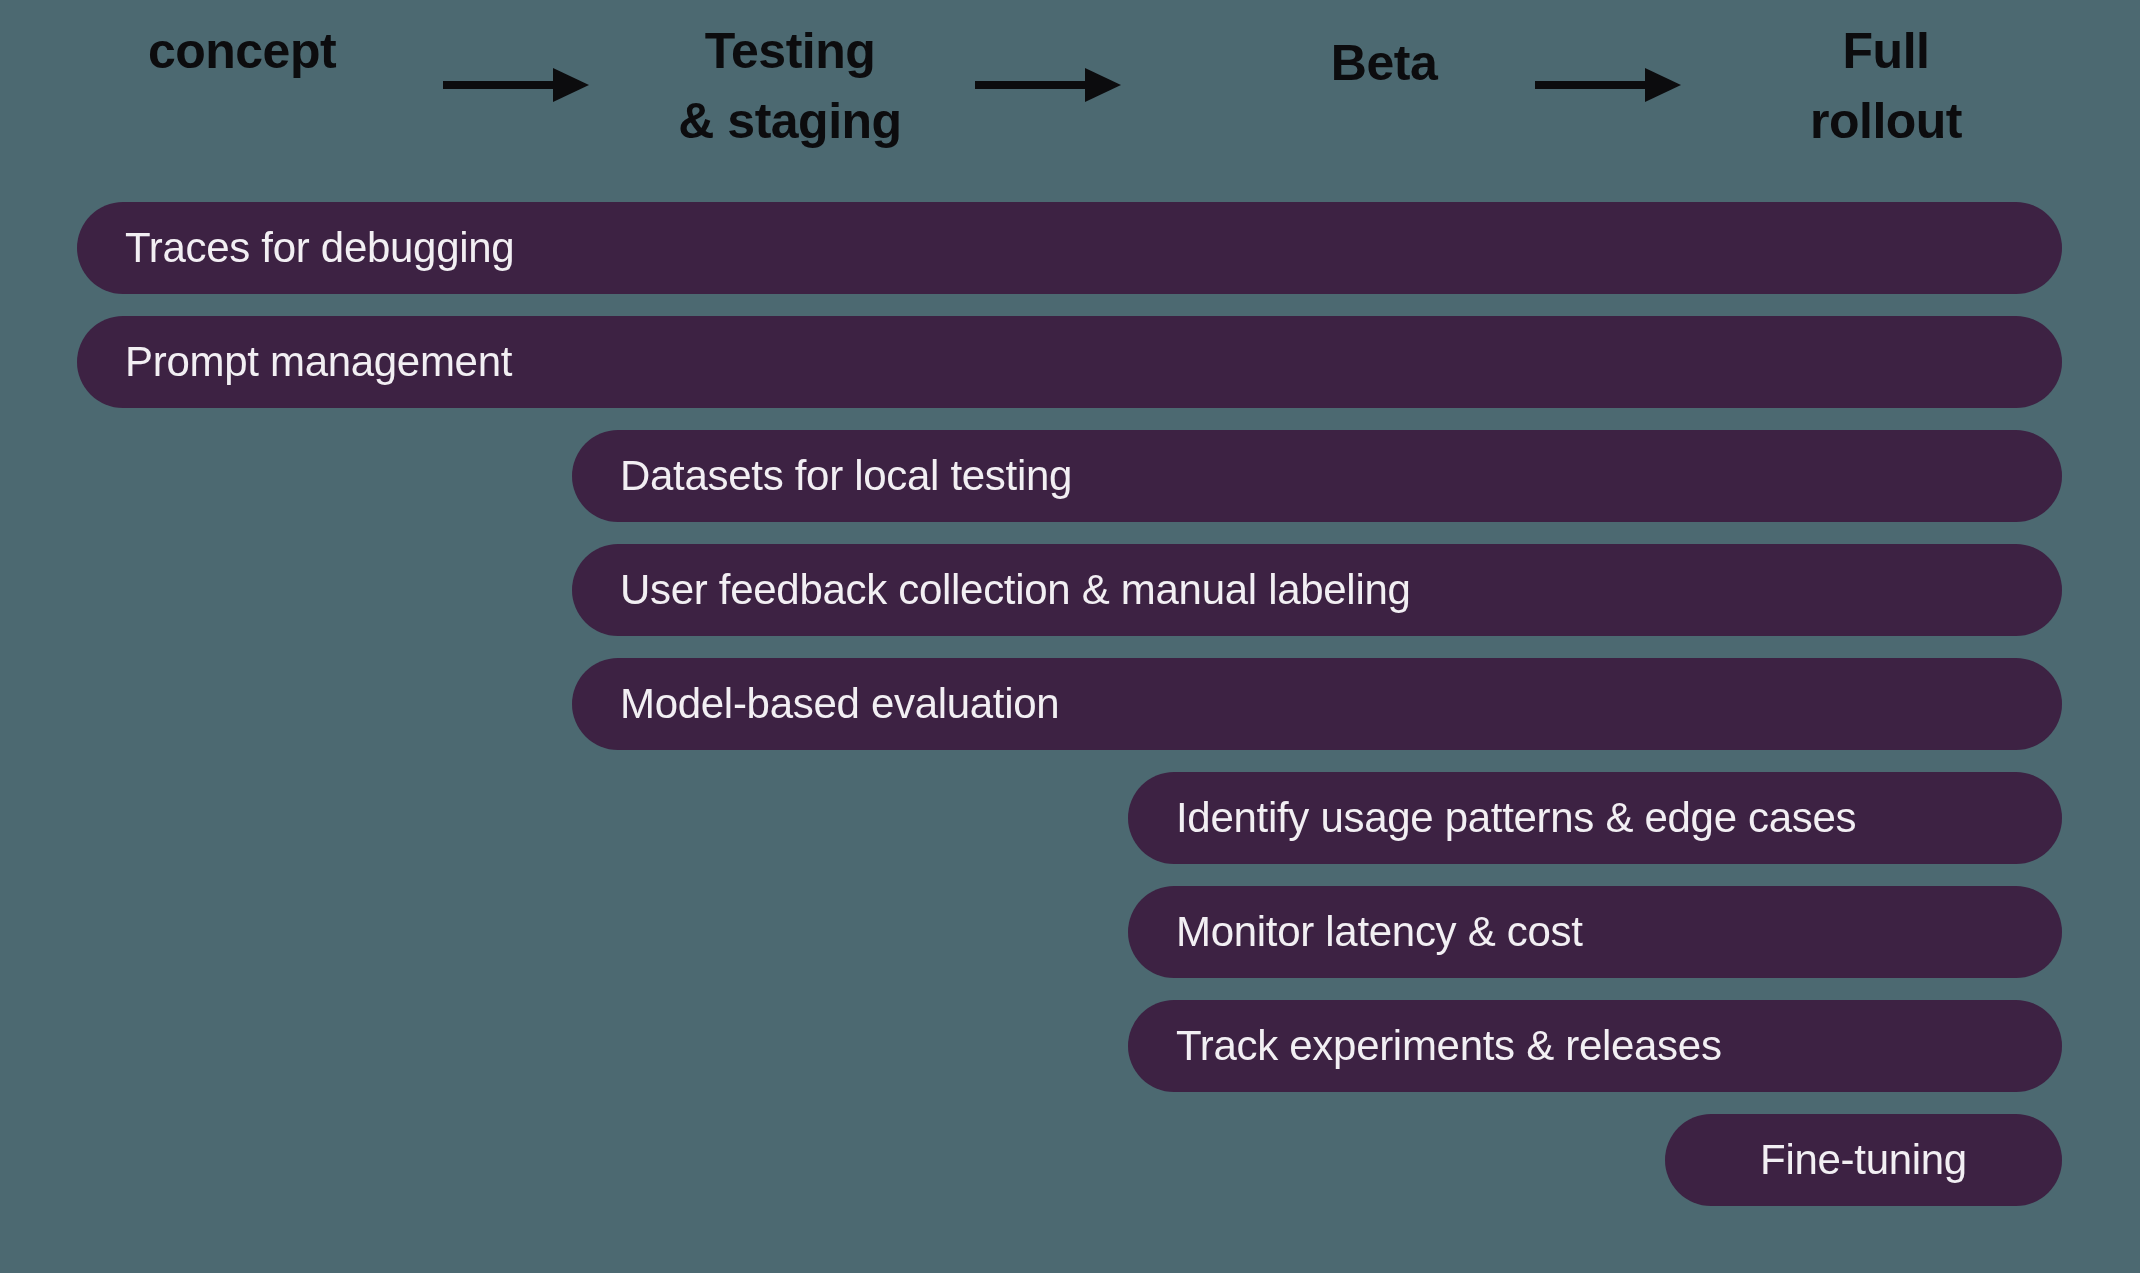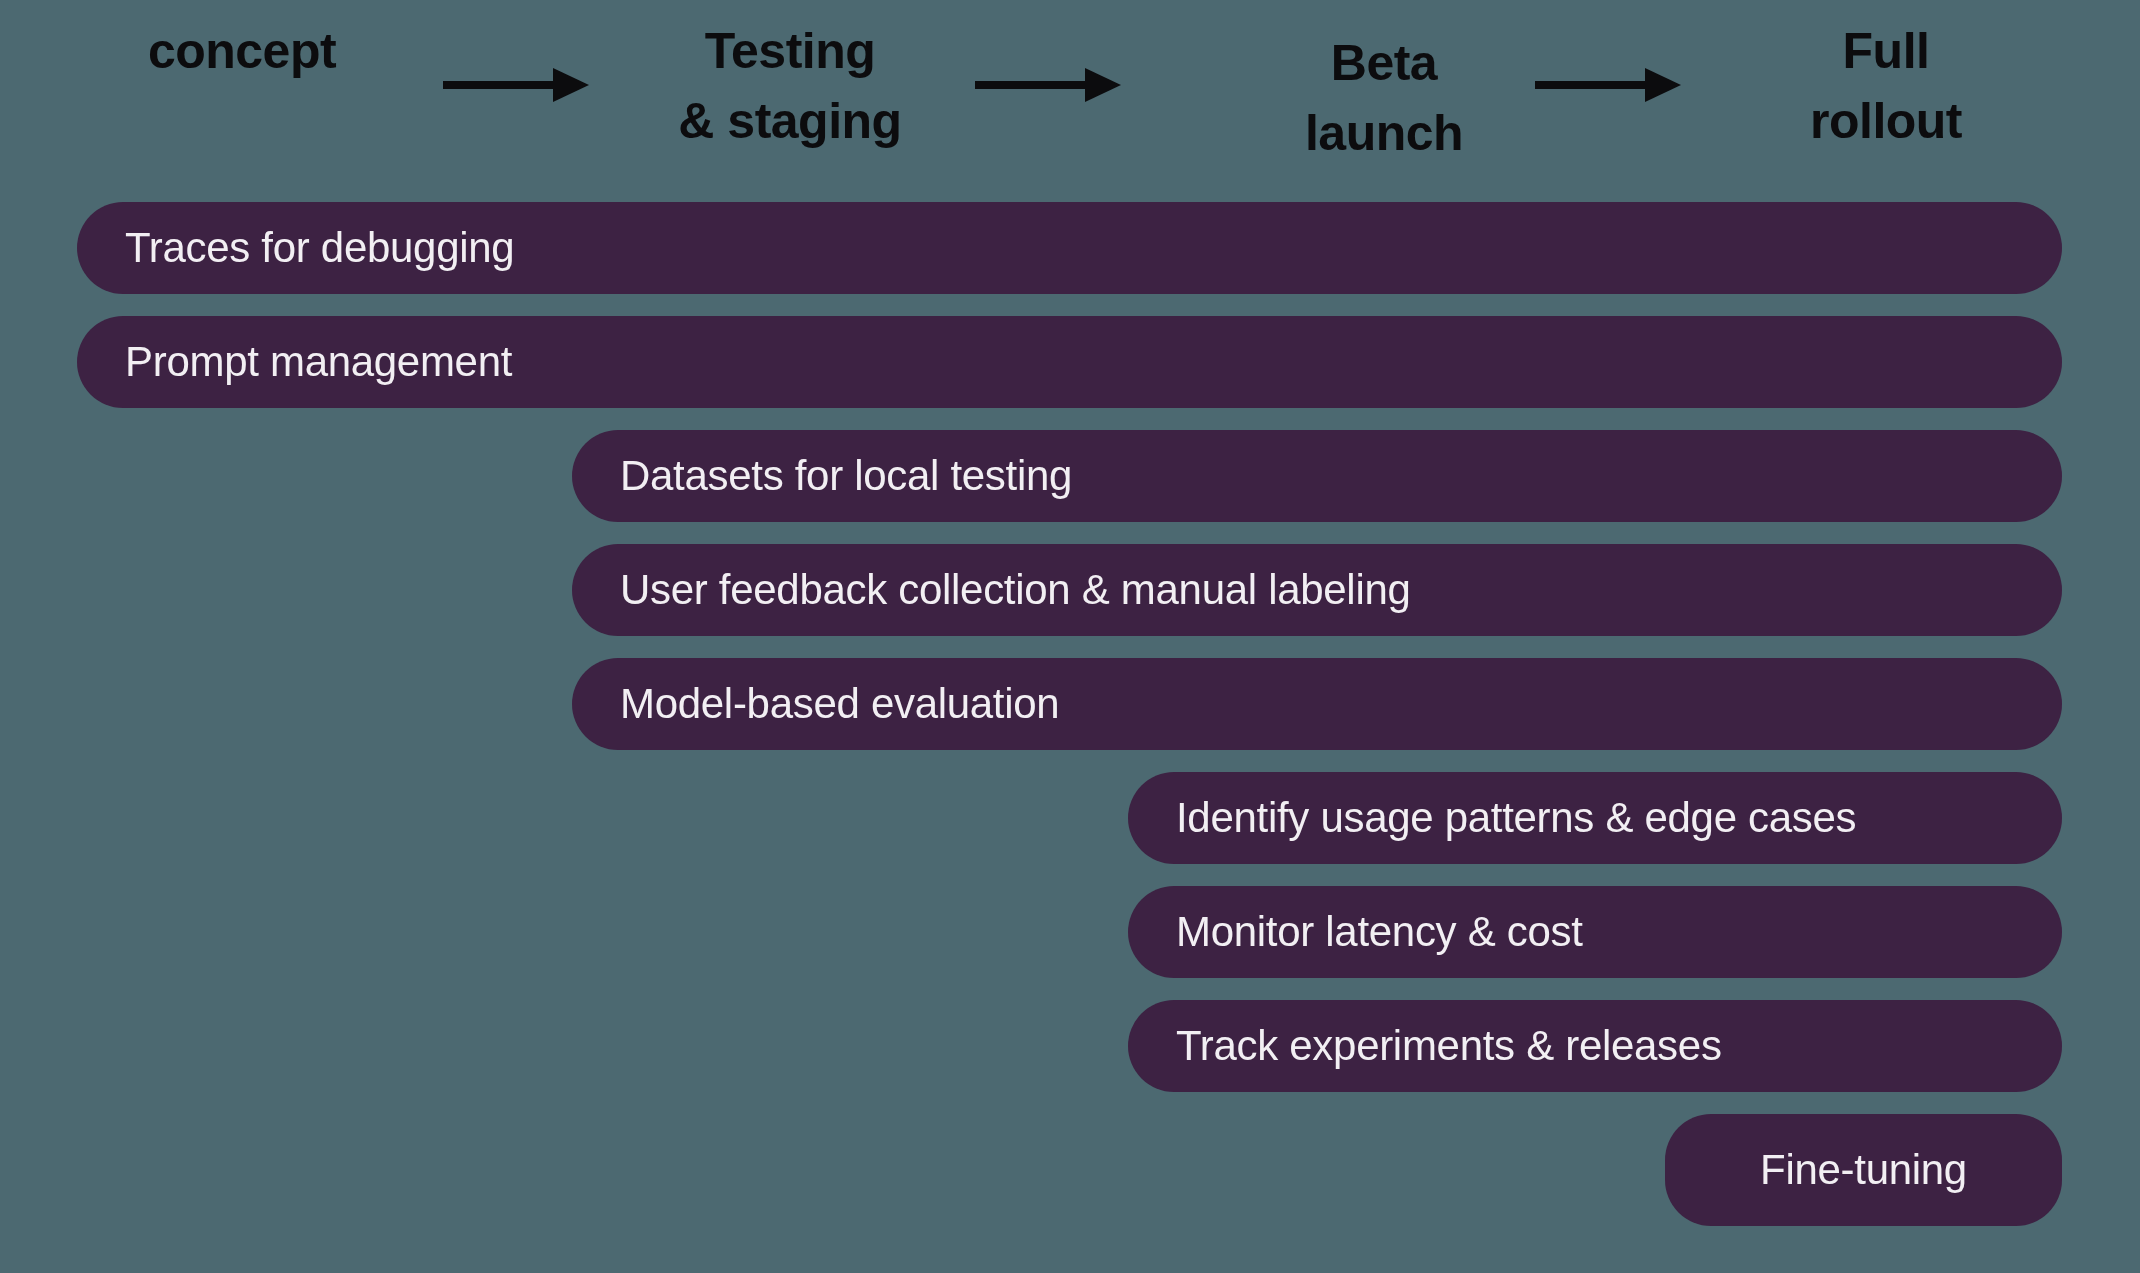--- a/index.html
+++ b/index.html
@@ -55,21 +55,20 @@
   <div id="header-layer">
       <div class="stage" style="left: 242px;">
     <div>concept</div>
   </div>
       <div class="stage" style="left: 790px;">
     <div>Testing</div>
     <div>&amp; staging</div>
   </div>
       <div class="stage" style="left: 1384px; margin-top: 12px;">
     <div>Beta</div>
-    <div>launch</div>
   </div>
       <div class="stage" style="left: 1886px;">
     <div>Full</div>
     <div>rollout</div>
   </div>
       <svg class="flow-arrow" viewBox="0 0 146 36" xmlns="http://www.w3.org/2000/svg" style="left: 443px; color: rgb(12, 12, 14);">
     <line x1="0" y1="18" x2="114" y2="18" stroke="currentColor" stroke-width="8"></line>
     <polygon points="110,1 146,18 110,35" fill="currentColor"></polygon>
   </svg>
       <svg class="flow-arrow" viewBox="0 0 146 36" xmlns="http://www.w3.org/2000/svg" style="left: 975px; color: rgb(12, 12, 14);">
@@ -99,17 +98,17 @@
   </div>
       <div class="bar align-left" style="left: 1128px; top: 772px; width: 934px; height: 92px;">
     <span>Identify usage patterns &amp; edge cases</span>
   </div>
       <div class="bar align-left" style="left: 1128px; top: 886px; width: 934px; height: 92px;">
     <span>Monitor latency &amp; cost</span>
   </div>
       <div class="bar align-left" style="left: 1128px; top: 1000px; width: 934px; height: 92px;">
     <span>Track experiments &amp; releases</span>
   </div>
-      <div class="bar align-center" style="left: 1665px; top: 1114px; width: 397px; height: 112px;">
+      <div class="bar align-center" style="left: 1665px; top: 1114px; width: 397px; height: 92px;">
     <span>Fine-tuning</span>
   </div>
     </div>
 </div>
 
 </body></html>

